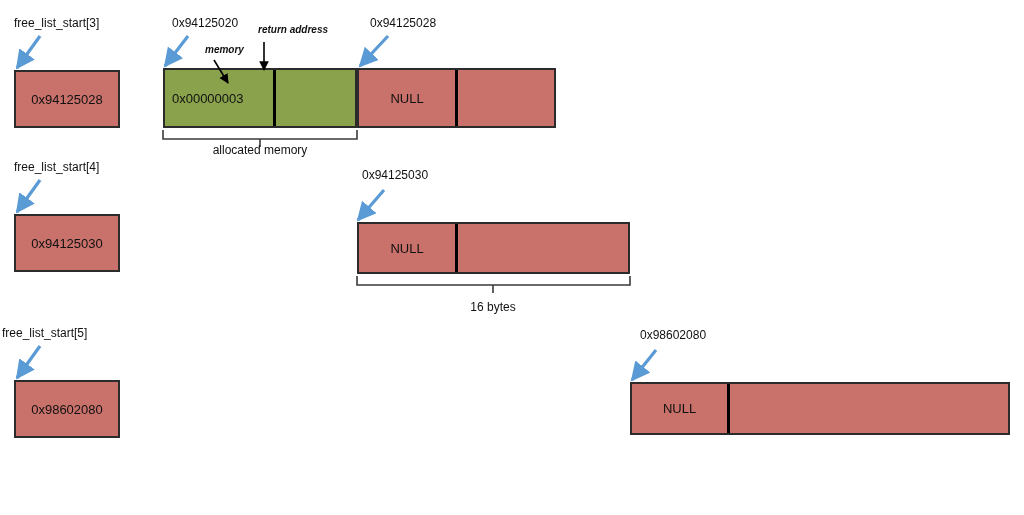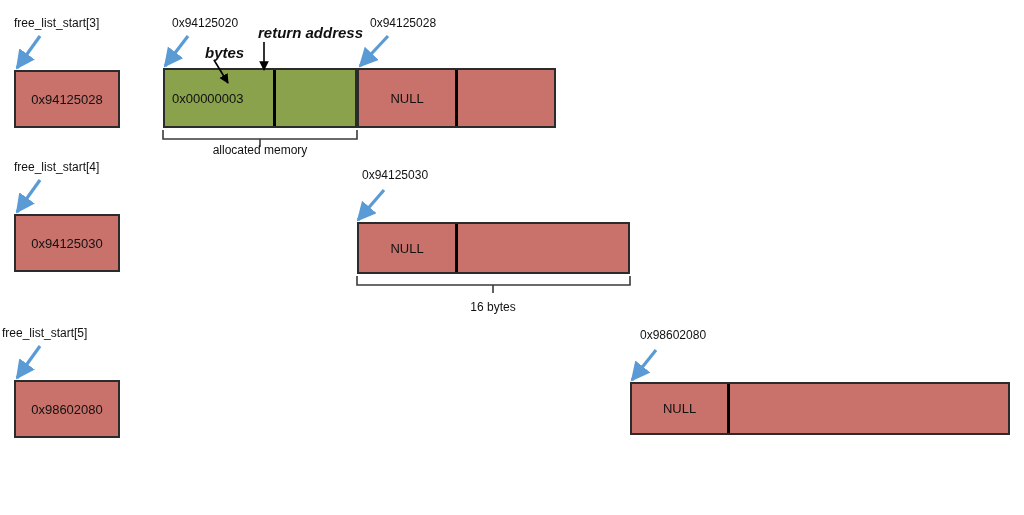--- a/index.html
+++ b/index.html
@@ -38,21 +38,21 @@
 
   
   .lbl{
     position:absolute;
     font-size:12px;
     color:#111111;
     white-space:nowrap;
     z-index:5;
   }
   .lbl.small{font-size:12px;}
-  .lbl.bi{font-style:italic;font-weight:bold;font-size:15px;}
+  .lbl.bi{font-style:italic;font-weight:bold;font-size:10px;}
   .lbl.center{text-align:center;}
 
   
   #overlay{
     position:absolute;left:0;top:0;
     width:1024px;height:515px;
     z-index:4;
     pointer-events:none;
   }
 </style>
@@ -74,21 +74,21 @@
   </div>
 
   <div class="lbl" style="left:2px;top:326px;">free_list_start[5]</div>
 
   <div class="block red" style="left:14px;top:380px;width:106px;height:58px;">
     <div class="cell" style="width:100%;">0x98602080</div>
   </div>
 
   <div class="lbl" style="left:172px;top:16px;">0x94125020</div>
 
-  <div class="lbl bi" style="left:205px;top:44px;">bytes</div>
+  <div class="lbl bi" style="left:205px;top:44px;">memory</div>
 
   <div class="lbl bi" style="left:258px;top:24px;">return address</div>
 
   <div class="lbl" style="left:370px;top:16px;">0x94125028</div>
 
   <div class="block green" style="left:163px;top:68px;width:194px;height:60px;">
     <div class="cell" style="width:98px;">0x00000003</div>
     <div class="cell divider" style="width:93px;"></div>
   </div>
 

